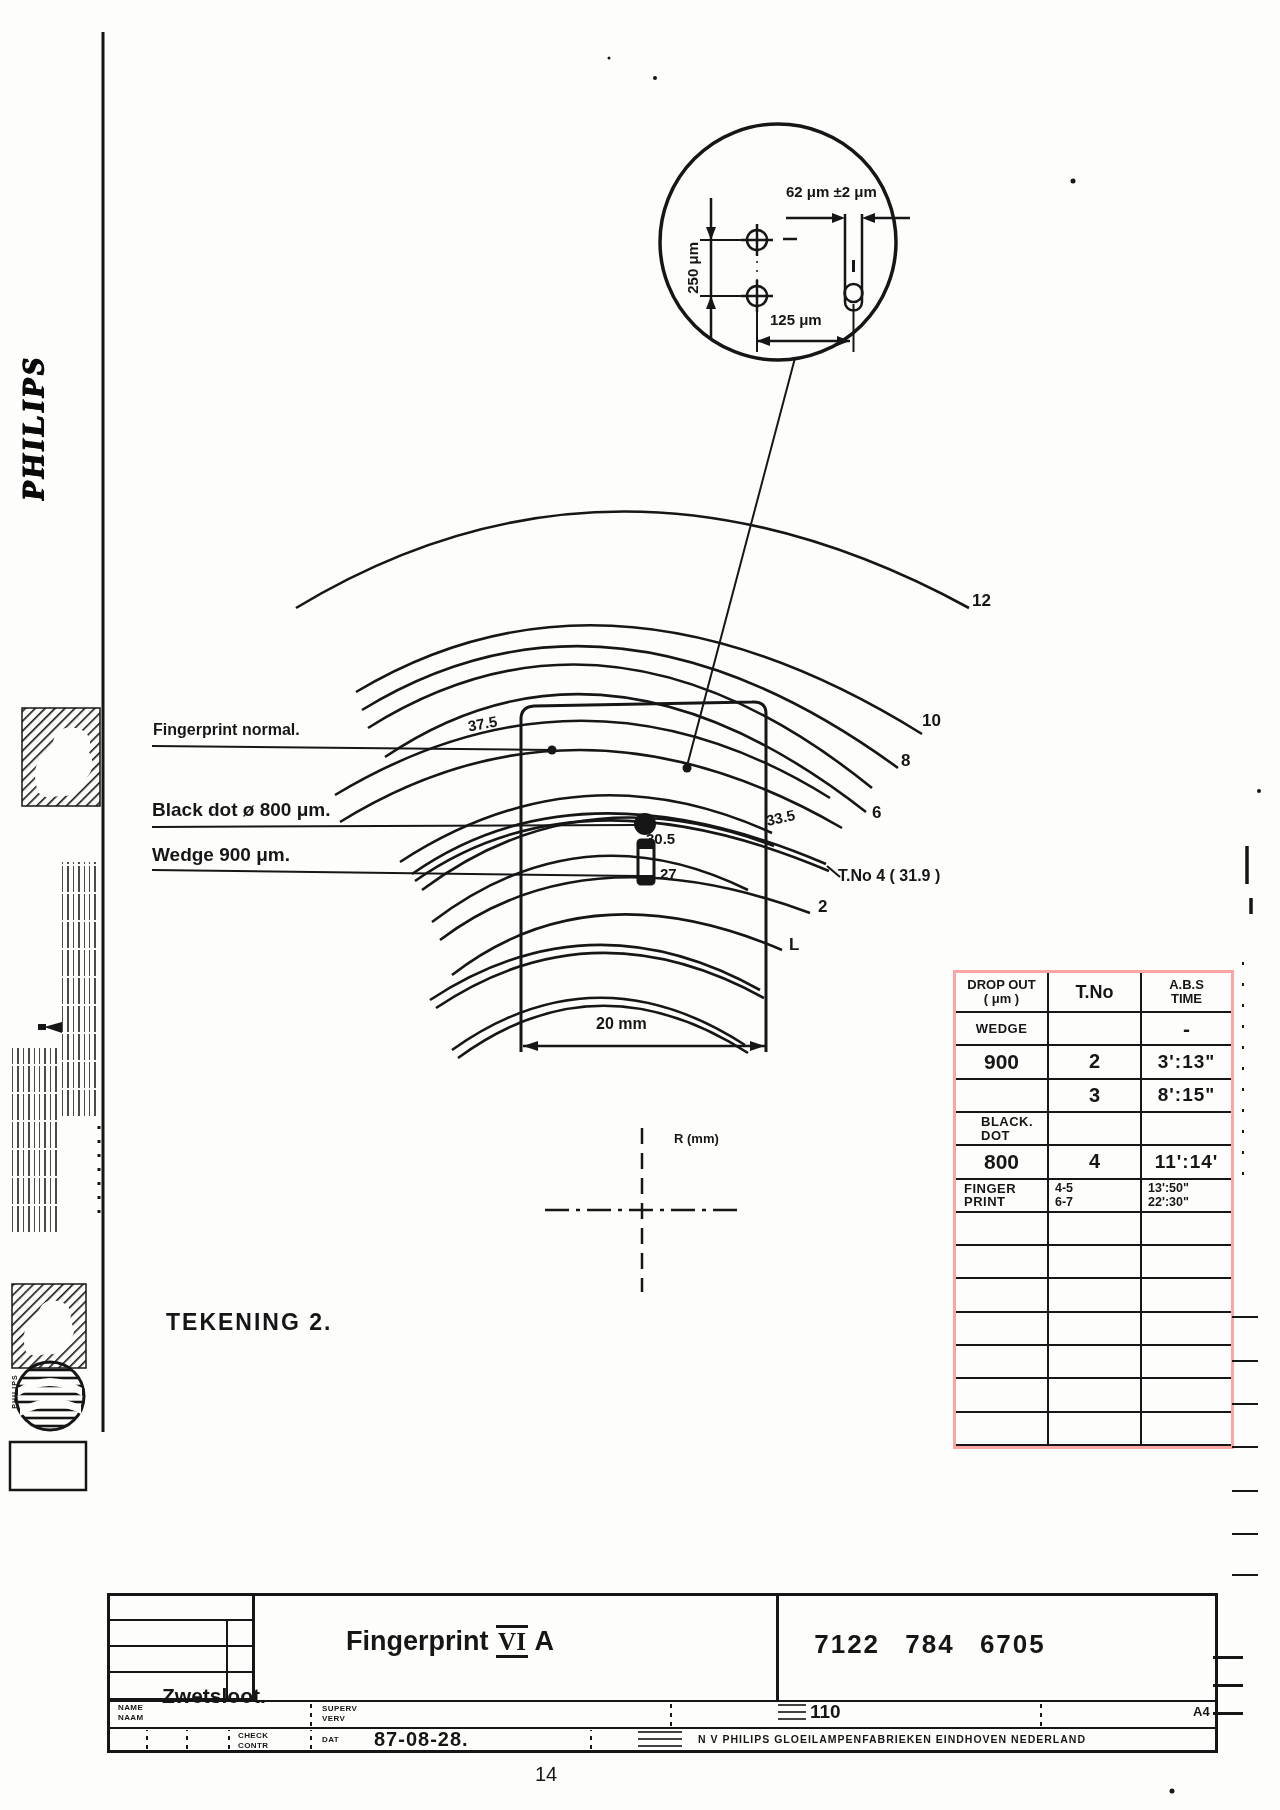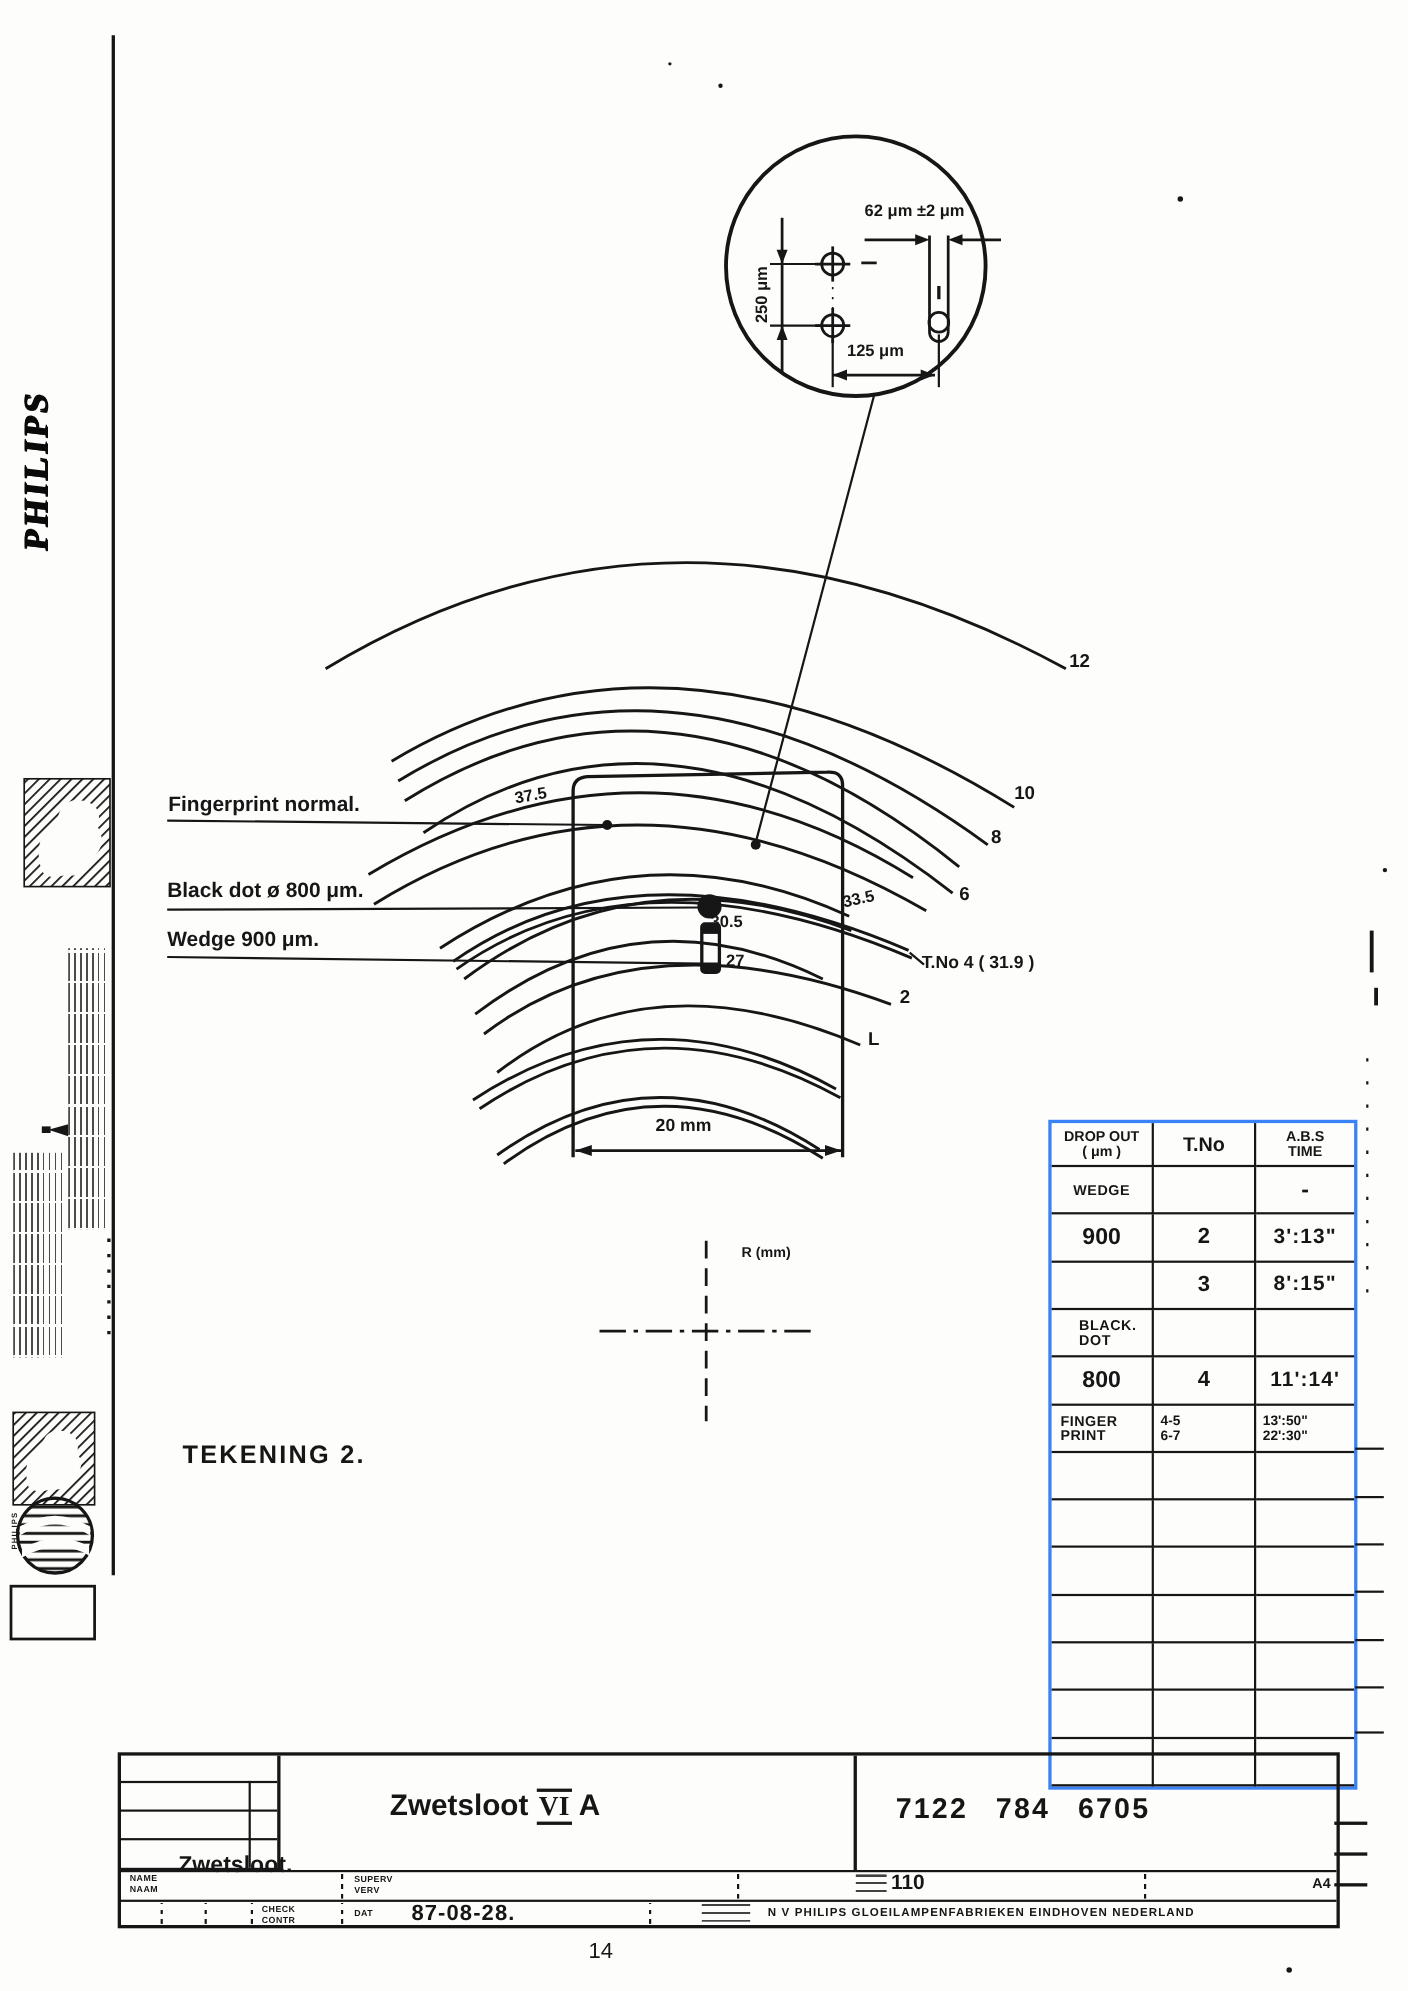--- a/index.html
+++ b/index.html
@@ -17,23 +17,23 @@
   .philips-mini{position:absolute;left:-21px;top:1388px;width:70px;font-size:7px;
     font-weight:bold;text-align:center;transform:rotate(-90deg);letter-spacing:1px;}
   
   .fineprint{position:absolute;
     background:
       repeating-linear-gradient(0deg,#fdfdfb 0 2px,transparent 2px 28px),
       repeating-linear-gradient(90deg,rgba(15,15,15,.75) 0 1.4px,transparent 1.4px 5.4px);}
   .smudge{position:absolute;background:
       repeating-linear-gradient(0deg,rgba(20,20,20,.8) 0 2px,transparent 2px 7px);}
   
-  .dtable{position:absolute;left:953px;top:970px;width:281px;height:609px;
-    border:3px solid #3b82f6;display:grid;box-sizing:border-box;
-    grid-template-columns:93px 93px 1fr;grid-template-rows:40px repeat(13,1fr);margin-top:48px;}
+  .dtable{position:absolute;left:953px;top:970px;width:281px;height:479px;
+    border:3px solid #fca5a5;display:grid;box-sizing:border-box;
+    grid-template-columns:93px 93px 1fr;grid-template-rows:40px repeat(13,1fr);}
   .dtable>div{border-right:2px solid #161616;border-bottom:2px solid #161616;
     display:flex;flex-direction:column;align-items:center;justify-content:center;
     font-weight:bold;overflow:hidden;}
   .dtable>div:nth-child(3n){border-right:none;}
   .dtable .small{font-size:13px;line-height:1.05;letter-spacing:.5px;}
   .dtable .num{font-size:21px;}
   .dtable .tno{font-size:20px;}
   .dtable .time{font-size:19px;letter-spacing:1px;}
   .dtable .two{font-size:12.5px;line-height:1.15;align-items:flex-start;padding-left:6px;
                align-self:stretch;justify-content:center;display:flex;}
@@ -200,21 +200,21 @@
 
   <div class="philips-logo">PHILIPS</div>
   <div class="fineprint" style="left:62px;top:862px;width:36px;height:256px;"></div>
   <div class="fineprint" style="left:12px;top:1048px;width:46px;height:186px;"></div>
   <div class="philips-mini">PHILIPS</div>
 
   <div class="lbl" style="left:786px;top:184px;font-size:15px;">62 μm ±2 μm</div>
   <div class="lbl rot90" style="left:654px;top:260px;width:78px;font-size:15px;">250 μm</div>
   <div class="lbl" style="left:770px;top:312px;font-size:15px;">125 μm</div>
 
-  <div class="lbl" style="left:153px;top:722px;font-size:19px;">Fingerprint normal.</div>
+  <div class="lbl" style="left:153px;top:722px;font-size:16px;">Fingerprint normal.</div>
   <div class="lbl" style="left:152px;top:800px;font-size:19px;">Black dot ø 800 μm.</div>
   <div class="lbl" style="left:152px;top:845px;font-size:19px;">Wedge 900 μm.</div>
 
   <div class="lbl" style="left:468px;top:716px;font-size:15px;transform:rotate(-10deg);">37.5</div>
   <div class="lbl" style="left:766px;top:810px;font-size:15px;transform:rotate(-12deg);">33.5</div>
   <div class="lbl" style="left:646px;top:831px;font-size:15px;">30.5</div>
   <div class="lbl" style="left:660px;top:866px;font-size:15px;">27</div>
 
   <div class="lbl" style="left:972px;top:592px;font-size:17px;">12</div>
   <div class="lbl" style="left:922px;top:712px;font-size:17px;">10</div>
@@ -312,21 +312,21 @@
     <div class="abs" style="left:0;top:0;width:142px;height:102px;border-right:3px solid #161616;border-bottom:3px solid #161616;">
       <div class="bgl" style="left:0;top:23px;width:100%;height:2px;"></div>
       <div class="bgl" style="left:0;top:49px;width:100%;height:2px;"></div>
       <div class="bgl" style="left:0;top:75px;width:100%;height:2px;"></div>
       <div class="bgl" style="left:116px;top:23px;width:2px;height:79px;"></div>
     </div>
 
     <div class="bgl" style="left:666px;top:0;width:3px;height:104px;"></div>
 
     <div class="abs" style="left:120px;top:30px;width: 440px;text-align:center;font-size:27px;font-weight:bold;">
-      <span>Zwetsloot</span>
+      <span>Fingerprint</span>
       <span class="numeral">VI</span>
       <span>A</span>
     </div>
 
     <div class="abs" style="left:640px;top:33px;width:360px;text-align:center;font-size:26px;font-weight:bold;word-spacing:16px;letter-spacing:2px;">7122 784 6705</div>
 
     <div class="bgl" style="left:0;top:104px;width:1105px;height:2px;"></div>
     <div class="bgl" style="left:0;top:131px;width:1105px;height:2px;"></div>
 
     <div class="tiny" style="left:8px;top:107px;">

